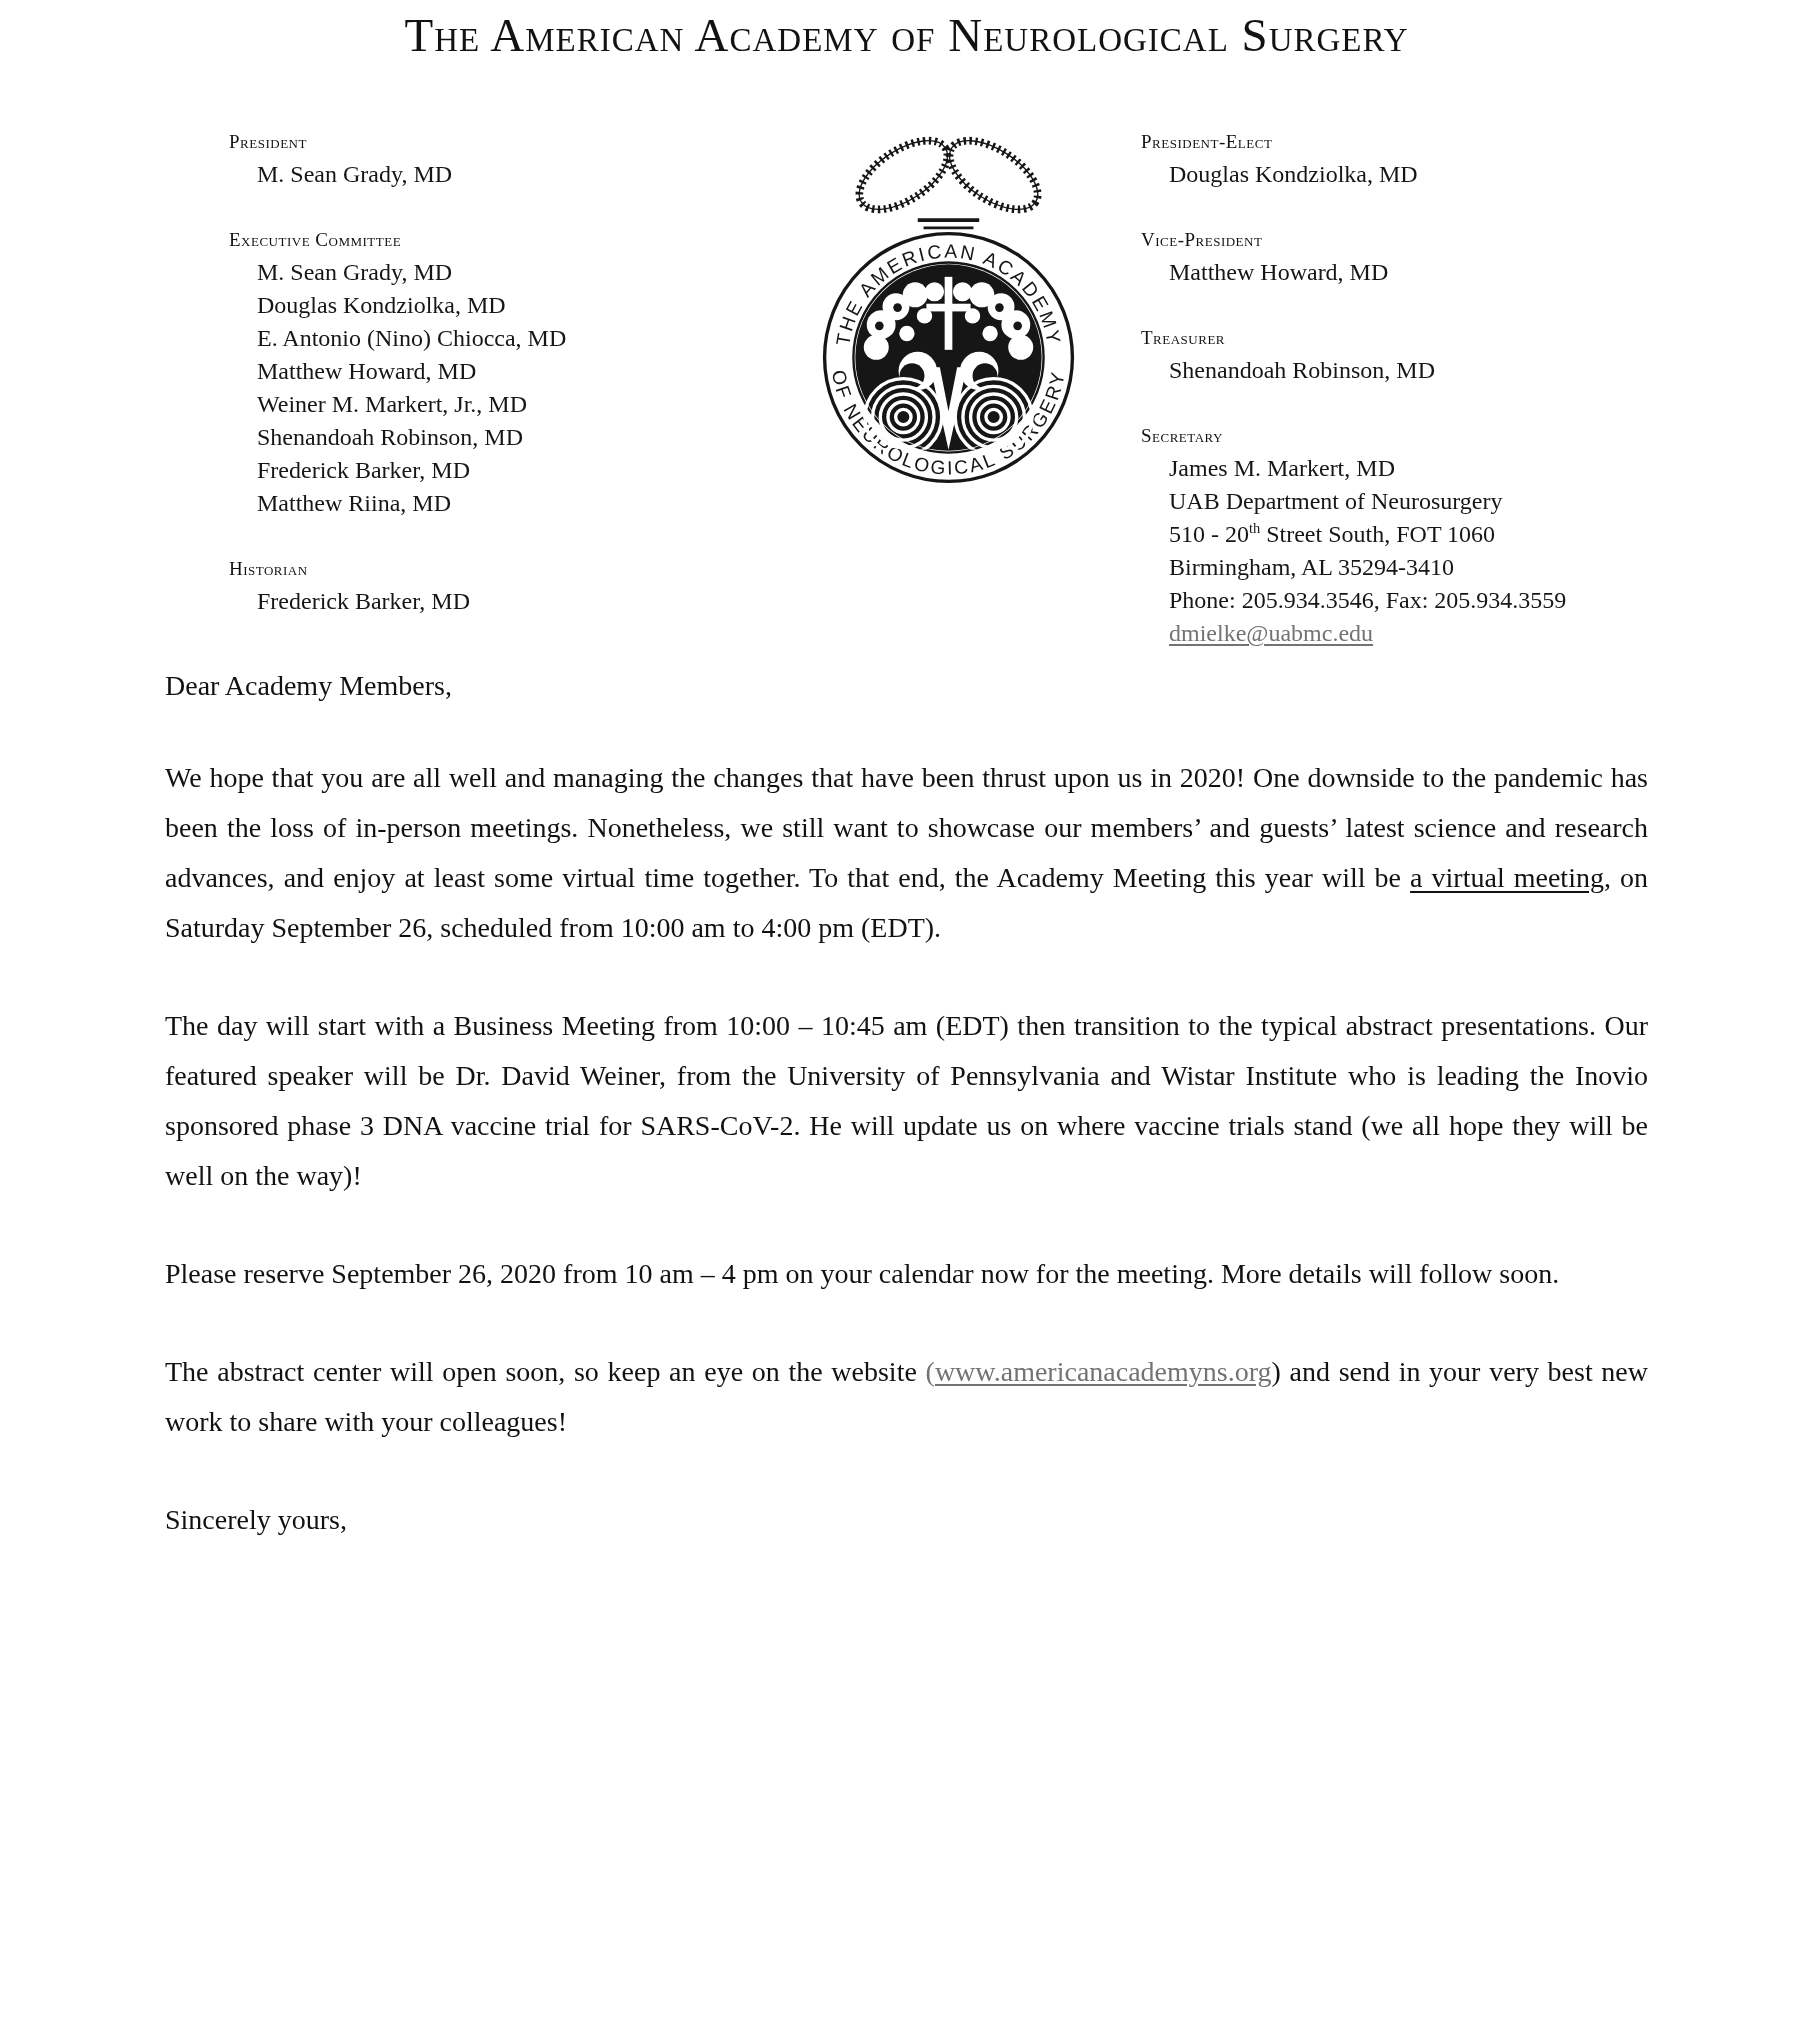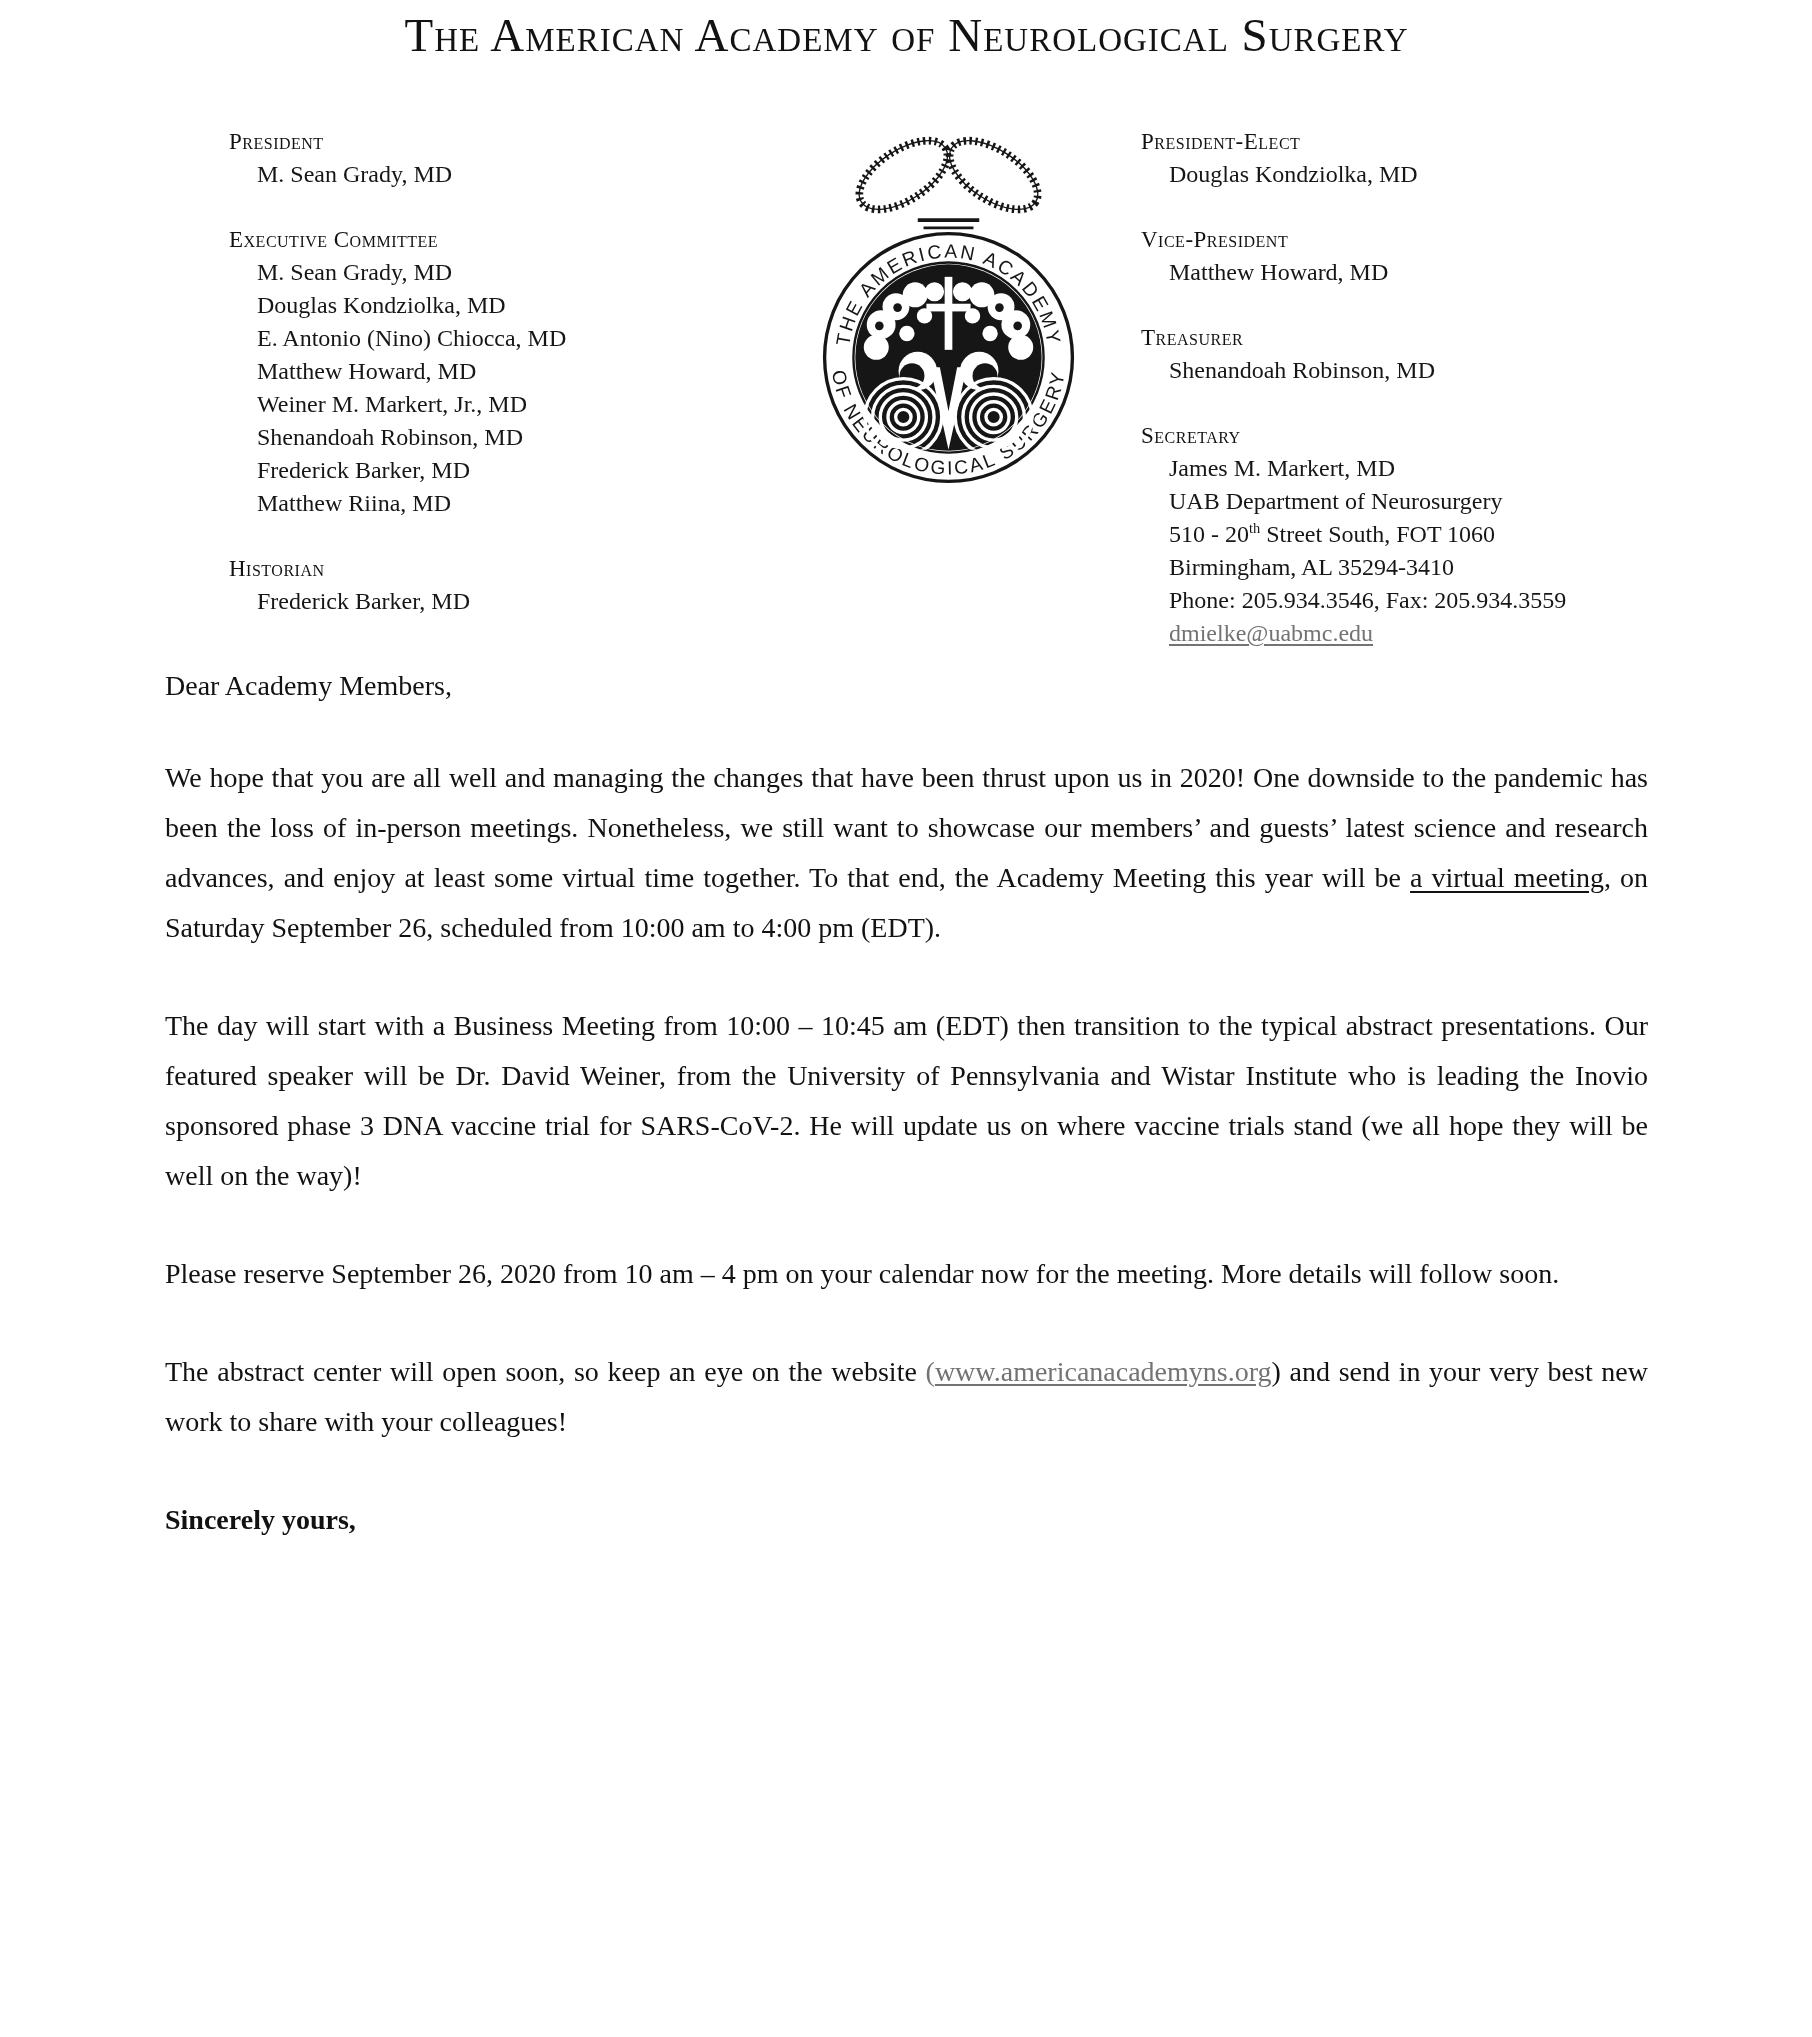--- a/index.html
+++ b/index.html
@@ -23,21 +23,21 @@
     color: #121212;
   }
   
   .masthead { position: absolute; top: 0; left: 0; width: 100%; height: 657px; }
   .col { position: absolute; font-size: 24px; line-height: 33px; }
   .col-left  { left: 229px;  top: 125px; width: 478px; }
   .col-right { left: 1141px; top: 125px; width: 557px; }
   .group { margin: 0 0 32px 0; }
   .gtitle {
     font-variant: small-caps;
-    font-size: 23px;
+    font-size: 19px;
     letter-spacing: 0.5px;
     color: #121212;
   }
   .gname, .gline { padding-left: 28px; }
   .gline sup { font-size: 60%; line-height: 0; }
   a.link, .blue { color: #737373; }
   a.link { text-decoration: underline; text-underline-offset: 3px; }
   .blue { text-decoration: none; }
   .seal { position: absolute; left: 804px; top: 127px; width: 289px; height: 366px; }
   .seal svg { display: block; }
@@ -46,21 +46,21 @@
     position: absolute;
     left: 165px;
     top: 661px;
     width: 1483px;
     font-size: 28px;
     line-height: 50px;
     color: #121212;
   }
   .letter p { margin: 0 0 48px 0; text-align: justify; }
   .letter p.salutation { margin-bottom: 42px; text-align: left; }
-  .letter p.closing { margin-bottom: 92px; text-align: left; font-weight: bold; }
+  .letter p.closing { margin-bottom: 92px; text-align: left; }
   .u { text-decoration: underline; text-underline-offset: 4px; }
   .sig div { line-height: 50px; }
 </style>
 </head>
 <body>
 
 <div class="page">
 
   <h1 class="doc-title">The American Academy of Neurological Surgery</h1>
 

